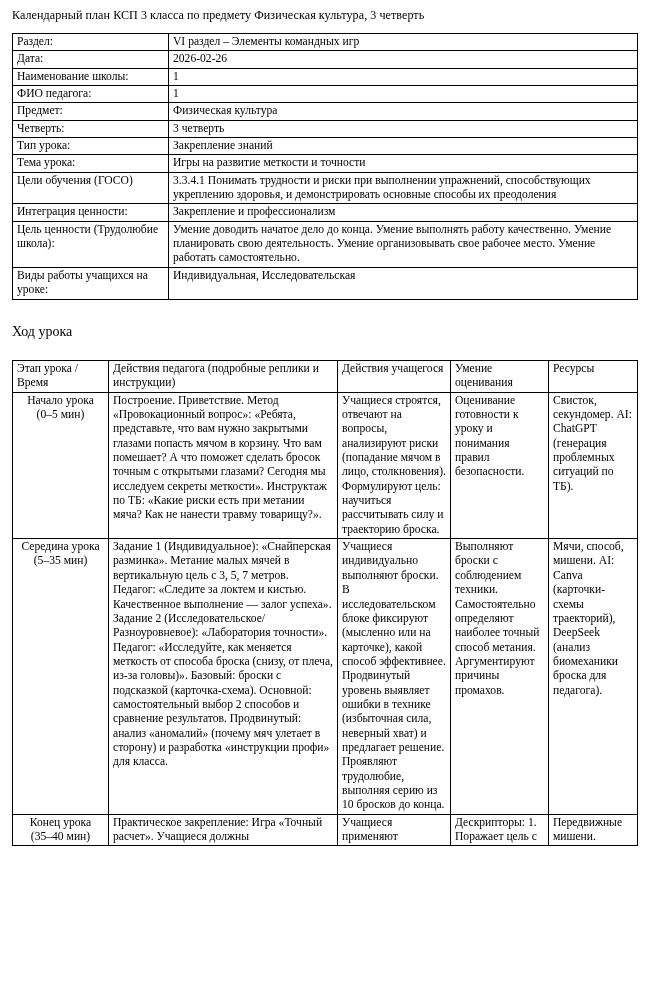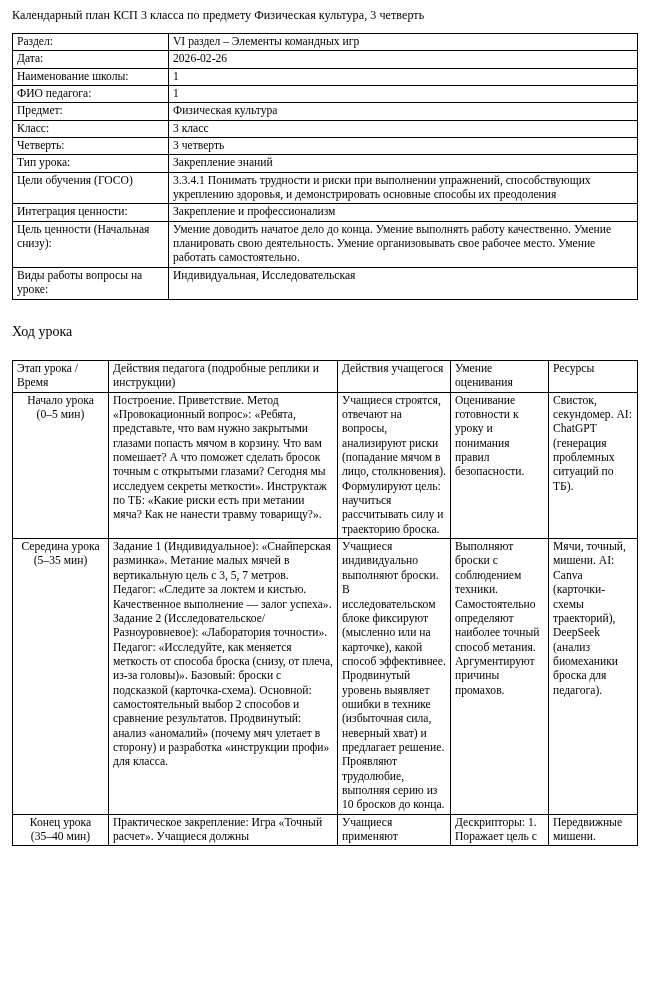--- a/index.html
+++ b/index.html
@@ -112,45 +112,45 @@
         </tr>
         <tr>
           <td class="label">ФИО педагога:</td>
           <td class="value">1</td>
         </tr>
         <tr>
           <td class="label">Предмет:</td>
           <td class="value">Физическая культура</td>
         </tr>
         <tr>
-          <td class="label">Класс:</td>
-          <td class="value">3 класс</td>
-        </tr>
-        <tr>
           <td class="label">Четверть:</td>
           <td class="value">3 четверть</td>
         </tr>
         <tr>
           <td class="label">Тип урока:</td>
           <td class="value">Закрепление знаний</td>
         </tr>
         <tr>
+          <td class="label">Тема урока:</td>
+          <td class="value">Игры на развитие меткости и точности</td>
+        </tr>
+        <tr>
           <td class="label">Цели обучения (ГОСО)</td>
           <td class="value">3.3.4.1 Понимать трудности и риски при выполнении упражнений, способствующих укреплению здоровья, и демонстрировать основные способы их преодоления</td>
         </tr>
         <tr>
           <td class="label">Интеграция ценности:</td>
           <td class="value">Закрепление и профессионализм</td>
         </tr>
         <tr>
-          <td class="label">Цель ценности (Начальная снизу):</td>
+          <td class="label">Цель ценности (Трудолюбие школа):</td>
           <td class="value">Умение доводить начатое дело до конца. Умение выполнять работу качественно. Умение планировать свою деятельность. Умение организовывать свое рабочее место. Умение работать самостоятельно.</td>
         </tr>
         <tr>
-          <td class="label">Виды работы вопросы на уроке:</td>
+          <td class="label">Виды работы учащихся на уроке:</td>
           <td class="value">Индивидуальная, Исследовательская</td>
         </tr>
       </tbody>
   </table>
 
   <div class="section-caption">Ход урока</div>
 
   <table id="lesson-table">
     <colgroup>
       <col class="c1">
@@ -180,21 +180,21 @@
           <td>Свисток, секундомер. AI: ChatGPT (генерация проблемных ситуаций по ТБ).</td>
         </tr>
         <tr>
           <td>
             <span class="stage-time">Середина урока</span>
             <span class="stage-time">(5–35 мин)</span>
           </td>
           <td>Задание 1 (Индивидуальное): «Снайперская разминка». Метание малых мячей в вертикальную цель с 3, 5, 7 метров. Педагог: «Следите за локтем и кистью. Качественное выполнение — залог успеха». Задание 2 (Исследовательское/Разноуровневое): «Лаборатория точности». Педагог: «Исследуйте, как меняется меткость от способа броска (снизу, от плеча, из-за головы)». Базовый: броски с подсказкой (карточка-схема). Основной: самостоятельный выбор 2 способов и сравнение результатов. Продвинутый: анализ «аномалий» (почему мяч улетает в сторону) и разработка «инструкции профи» для класса.</td>
           <td>Учащиеся индивидуально выполняют броски. В исследовательском блоке фиксируют (мысленно или на карточке), какой способ эффективнее. Продвинутый уровень выявляет ошибки в технике (избыточная сила, неверный хват) и предлагает решение. Проявляют трудолюбие, выполняя серию из 10 бросков до конца.</td>
           <td>Выполняют броски с соблюдением техники. Самостоятельно определяют наиболее точный способ метания. Аргументируют причины промахов.</td>
-          <td>Мячи, точный, мишени. AI: Canva (карточки-схемы траекторий), DeepSeek (анализ биомеханики броска для педагога).</td>
+          <td>Мячи, способ, мишени. AI: Canva (карточки-схемы траекторий), DeepSeek (анализ биомеханики броска для педагога).</td>
         </tr>
         <tr>
           <td>
             <span class="stage-time">Конец урока</span>
             <span class="stage-time">(35–40 мин)</span>
           </td>
           <td>Практическое закрепление: Игра «Точный расчет». Учащиеся должны</td>
           <td>Учащиеся применяют</td>
           <td>Дескрипторы: 1. Поражает цель с</td>
           <td>Передвижные мишени.</td>

